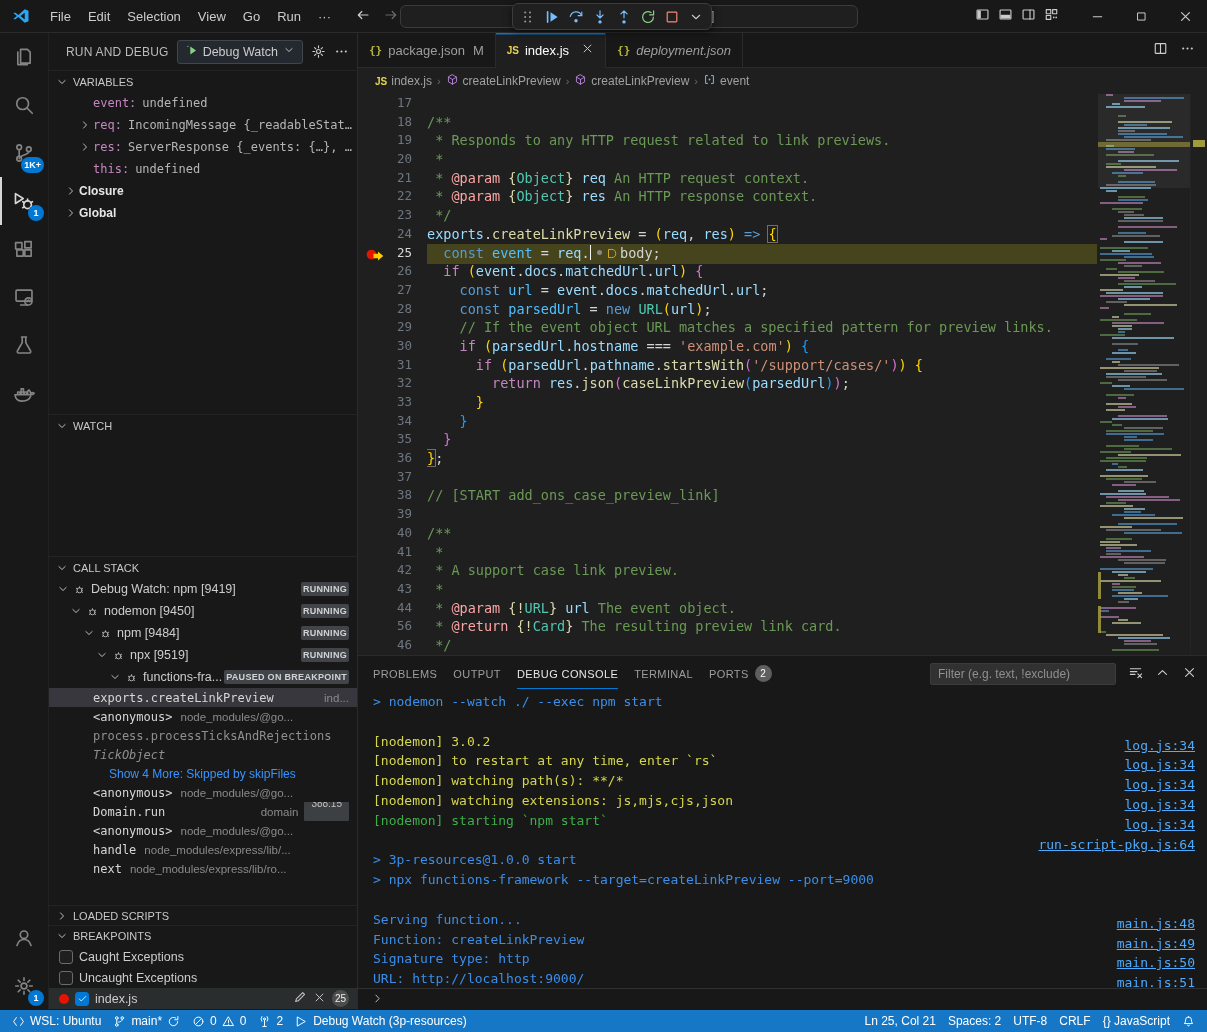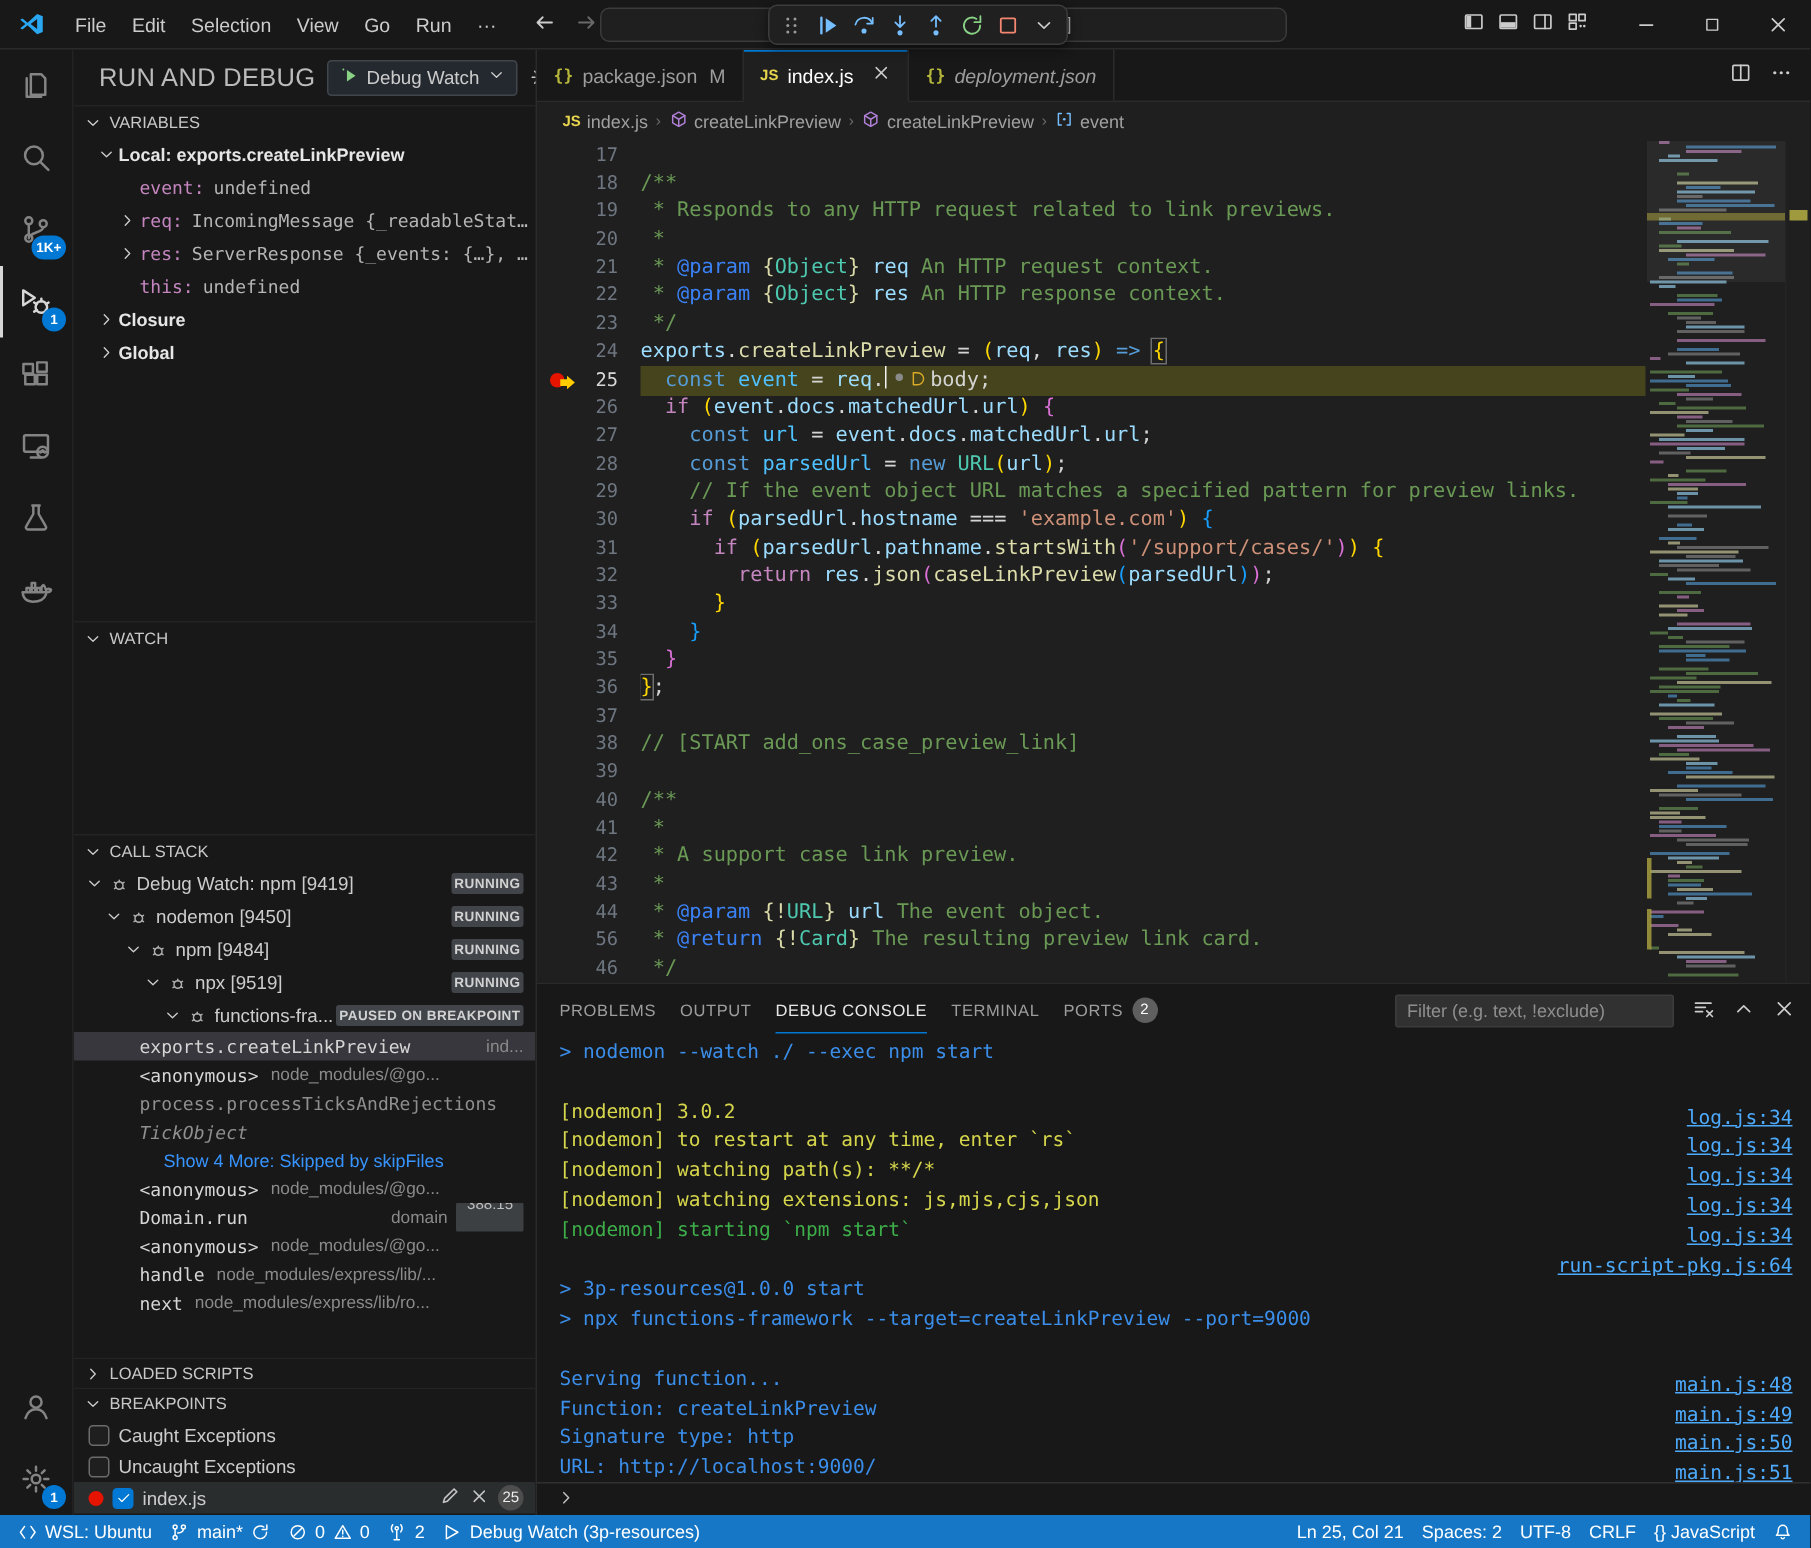--- a/index.html
+++ b/index.html
@@ -30,21 +30,21 @@
   .ab-item{position:relative;width:48px;height:48px;display:flex;align-items:center;justify-content:center;color:#848484}
   .ab-item.active{color:#d7d7d7;box-shadow:inset 2px 0 0 #d7d7d7}
   .ab-badge{position:absolute;bottom:4px;right:4px;background:var(--accent);color:#fff;border-radius:9px;
       font-size:9px;font-weight:700;min-width:16px;height:16px;line-height:16px;text-align:center;padding:0 3px}
   .ab-bottom{margin-top:auto;display:flex;flex-direction:column;align-items:center}
 
   
   .sidebar{width:310px;background:#181818;border-right:1px solid #2b2b2b;border-left:1px solid #222;
       display:flex;flex-direction:column;overflow:hidden}
   .sb-header{height:37px;display:flex;align-items:center;gap:8px;padding:0 8px 0 17px}
-  .sb-title{font-size:17px;color:#bbb;white-space:nowrap;letter-spacing:.2px}
+  .sb-title{font-size:12px;color:#bbb;white-space:nowrap;letter-spacing:.2px}
   .launch{display:flex;align-items:center;gap:5px;background:#24282f;border:1px solid #41454c;border-radius:3px;
       height:24px;padding:0 7px;color:#ccc;font-size:12.5px;white-space:nowrap}
   .hdr-ic{display:flex;align-items:center;color:#ccc}
   .sect{overflow:hidden}
   .sect-header{height:22px;display:flex;align-items:center;gap:3px;padding-left:5px;font-size:11px;
       font-weight:400;color:#c8c8c8;border-top:1px solid #232323}
   .sect-vars{height:344px}.sect-watch{height:142px}.sect-stack{height:349px}.sect-loaded{height:20px}.sect-bps{height:85px}
   .tree-row{height:22px;display:flex;align-items:center;font-size:12.5px;white-space:nowrap;overflow:hidden}
   .tw{width:16px;display:flex;justify-content:center;flex:none}
   .var-key{color:#c586c0;font-family:"DejaVu Sans Mono",monospace;font-size:12px}
@@ -90,21 +90,21 @@
       font-family:"DejaVu Sans Mono",monospace;font-size:13.5px}
   .code-lines{position:absolute;inset:0}
   .code-line{position:relative;height:18.7px;line-height:18.7px;white-space:pre}
   .ln{position:absolute;left:0;width:54px;text-align:right;color:#6e7681;font-size:12.5px}
   .code-line.cur .ln{color:#d7d7d7}
   .line-text{position:absolute;left:69px;right:110px;overflow:hidden}
   .code-line.cur .line-text{background:var(--paused)}
   .gut-ic{position:absolute;top:3px}
   .tk.w{color:#d4d4d4}.tk.g{color:#6a9955}.tk.kb{color:#569cd6}.tk.kp{color:#c586c0}
   .tk.v{color:#9cdcfe}.tk.vc{color:#4fc1ff}.tk.f{color:#dcdcaa}.tk.cl{color:#4ec9b0}
-  .tk.s{color:#ce9178}.tk.dk{color:#3b82f6}.tk.dt{color:#4ec9b0}.tk.dy{color:#dcdcaa}
+  .tk.s{color:#ce9178}.tk.dk{color:#fca5a5}.tk.dt{color:#4ec9b0}.tk.dy{color:#dcdcaa}
   .tk.pv{color:#9cdcfe}.tk.b1{color:#ffd700}.tk.b2{color:#da70d6}.tk.b3{color:#179fff}
   .tk.bm{color:#ffd700;outline:1px solid #6e6e6e}
   .cursor{display:inline-block;width:1.5px;height:15px;background:#f2f2f2;vertical-align:-2px}
   .ghost-dot{display:inline-block;width:5px;height:5px;border-radius:50%;background:#8a8a8a;margin:0 3px 0 6px;vertical-align:3px}
   .d-ic{display:inline-block;vertical-align:-2px;margin-right:2px}
 
   .minimap{position:absolute;top:0;right:17px;width:92px;height:100%;background:#1f1f1f;overflow:hidden}
   .mm-row{height:2px;margin-bottom:1px;opacity:.62}
   .mm-slider{position:absolute;left:0;right:0;top:0;height:94px;background:rgba(255,255,255,.05)}
   .mm-band{position:absolute;left:0;right:0;top:48px;height:5px;background:rgba(170,160,60,.55)}
@@ -374,28 +374,20 @@
       <div class="sect sect-vars">
         <div class="sect-header">
           <span class="tw" id="ch-vars">
               <svg width="12" height="12" viewBox="0 0 16 16" fill="none" stroke="#cccccc" stroke-width="1.2" stroke-linecap="round" stroke-linejoin="round">
                 <path d="M3.8 6l4.2 4 4.2-4"></path>
               </svg>
             </span>
           <span>VARIABLES</span>
         </div>
         <div id="var-rows">
-            <div class="tree-row" style="padding-left: 14px;">
-              <span class="tw">
-                <svg width="12" height="12" viewBox="0 0 16 16" fill="none" stroke="#cccccc" stroke-width="1.2" stroke-linecap="round" stroke-linejoin="round">
-                  <path d="M3.8 6l4.2 4 4.2-4"></path>
-                </svg>
-              </span>
-              <span class="scope">Local: exports.createLinkPreview</span>
-            </div>
             <div class="tree-row" style="padding-left: 28px;">
               <span class="tw"></span>
               <span class="var-key">event:</span>
               <span class="var-val">undefined</span>
             </div>
             <div class="tree-row" style="padding-left: 28px;">
               <span class="tw">
                 <svg width="12" height="12" viewBox="0 0 16 16" fill="none" stroke="#cccccc" stroke-width="1.2" stroke-linecap="round" stroke-linejoin="round">
                   <path d="M6 3.8l4 4.2-4 4.2"></path>
                 </svg>

